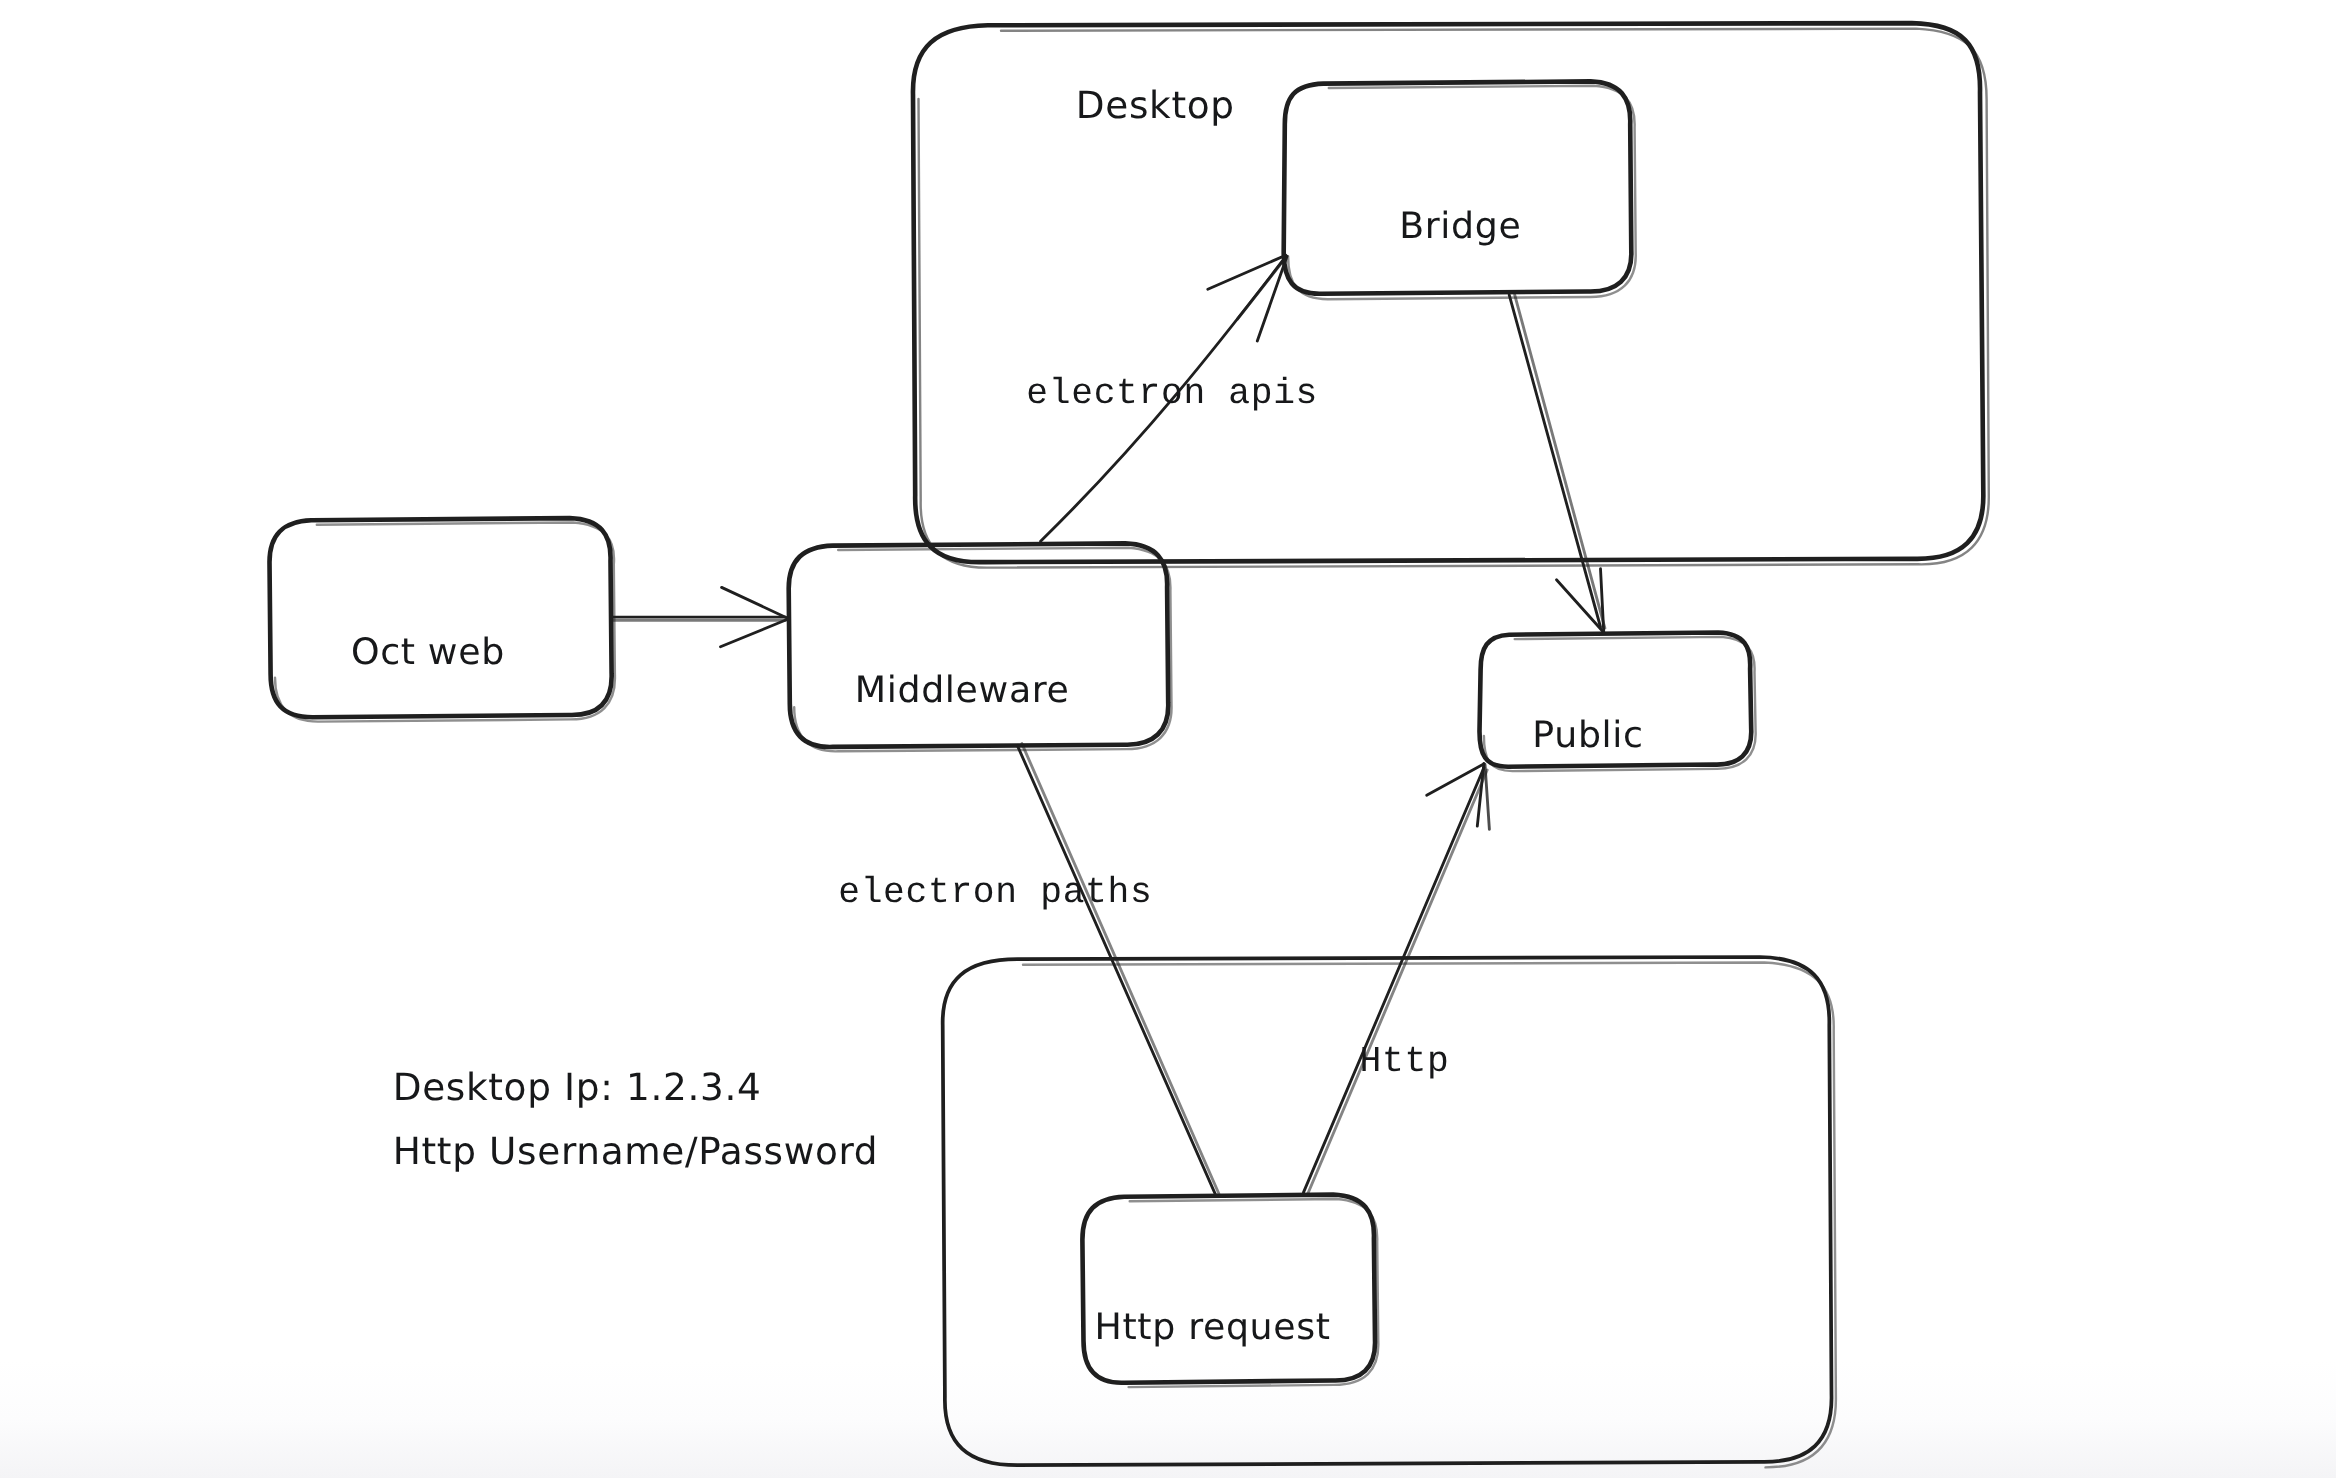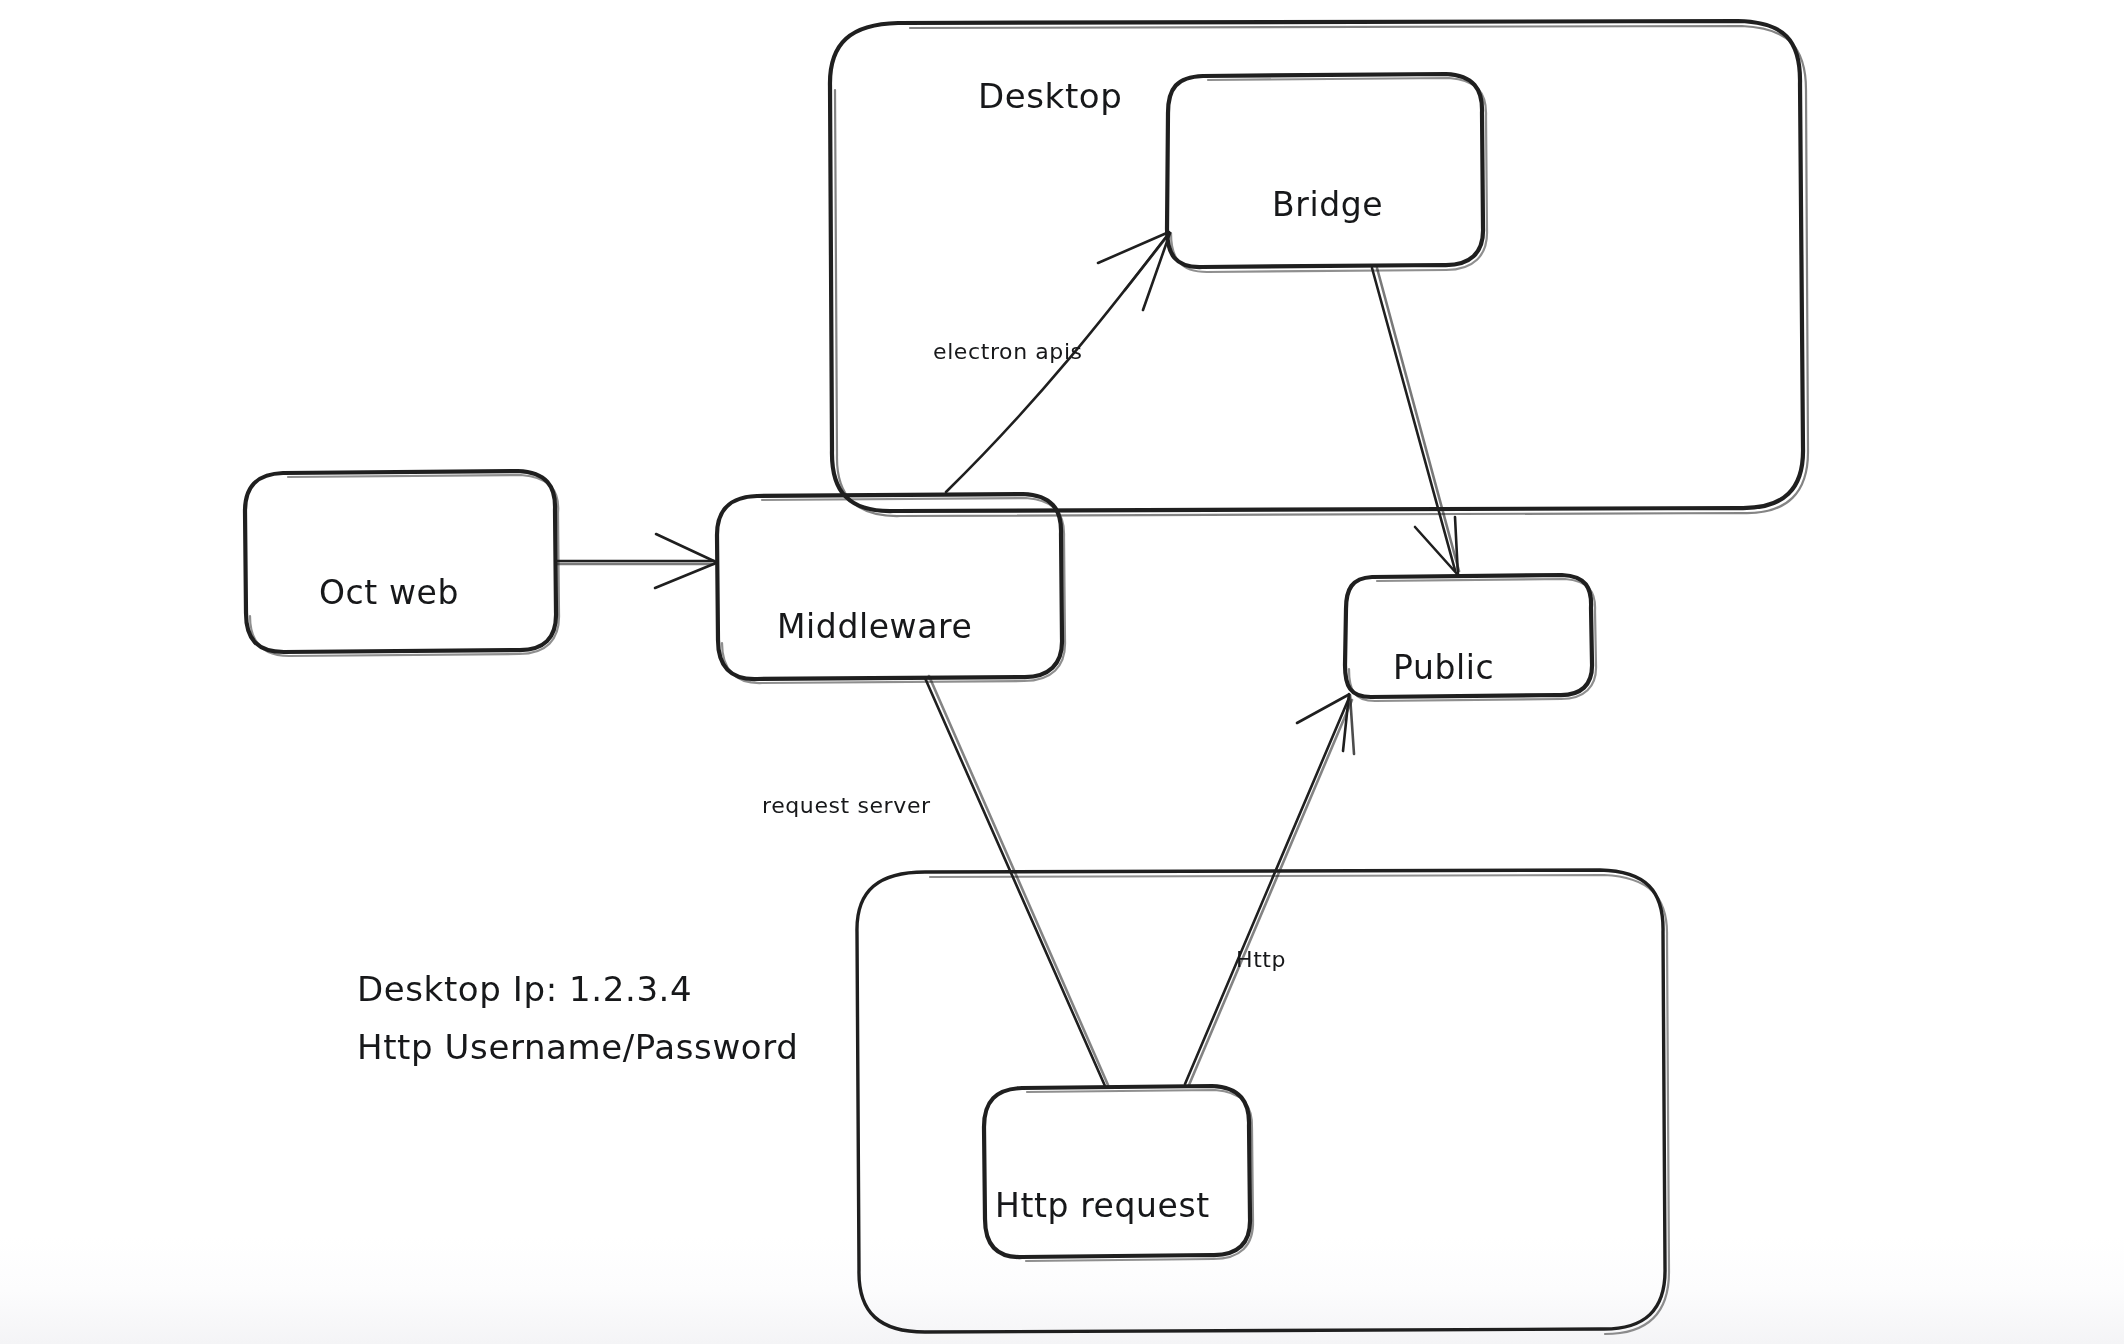--- a/index.html
+++ b/index.html
@@ -47,21 +47,22 @@
   }
   .node-label {
     font-size: 33px;
     margin-top: 35px;
   }
   .group-label {
     font-size: 34px;
     margin-top: 20px;
   }
   .edge-label {
-    font-size: 22px;
+    font-size: 33px;
+    font-family: Liberation Mono, monospace;
   }
   .note-line {
     font-size: 34px;
     line-height: 49px;
   }
   .note-block {
     position: absolute;
     color: #17181a;
     font-family: "DejaVu Sans", sans-serif;
     white-space: pre;
@@ -248,21 +249,21 @@
   <div class="hand-label node-label" style="left:777px; top:572px;">Middleware</div>
 
   <div class="hand-label node-label" style="left:1272px; top:150px;">Bridge</div>
 
   <div class="hand-label node-label" style="left:1393px; top:613px;">Public</div>
 
   <div class="hand-label node-label" style="left:995px; top:1151px;">Http request</div>
 
   <div class="hand-label edge-label" style="left:933px; top:339px;">electron apis</div>
 
-  <div class="hand-label edge-label" style="left:762px; top:793px;">request server</div>
+  <div class="hand-label edge-label" style="left:762px; top:793px;">electron paths</div>
 
   <div class="hand-label edge-label" style="left:1236px; top:947px;">Http</div>
 
   <div class="note-block note-line" style="left:357px; top:965px;">Desktop Ip: 1.2.3.4</div>
 
   <div class="note-block note-line" style="left:357px; top:1023px;">Http Username/Password</div>
 
 </div>
 
 </body></html>

